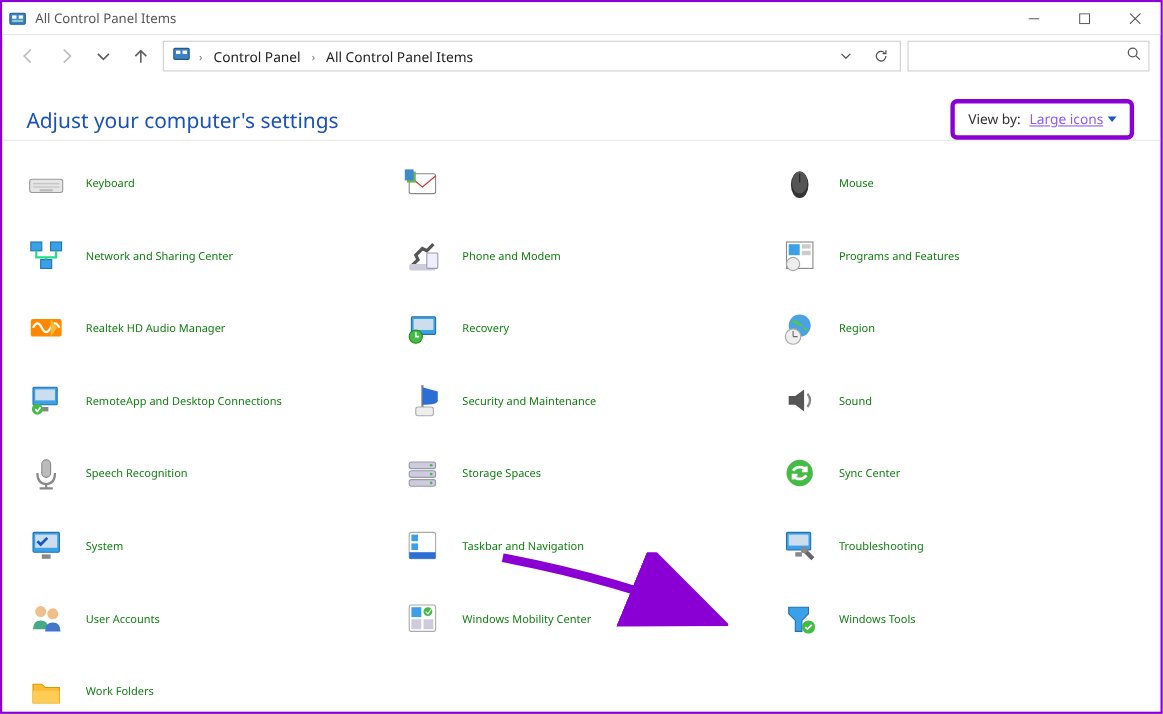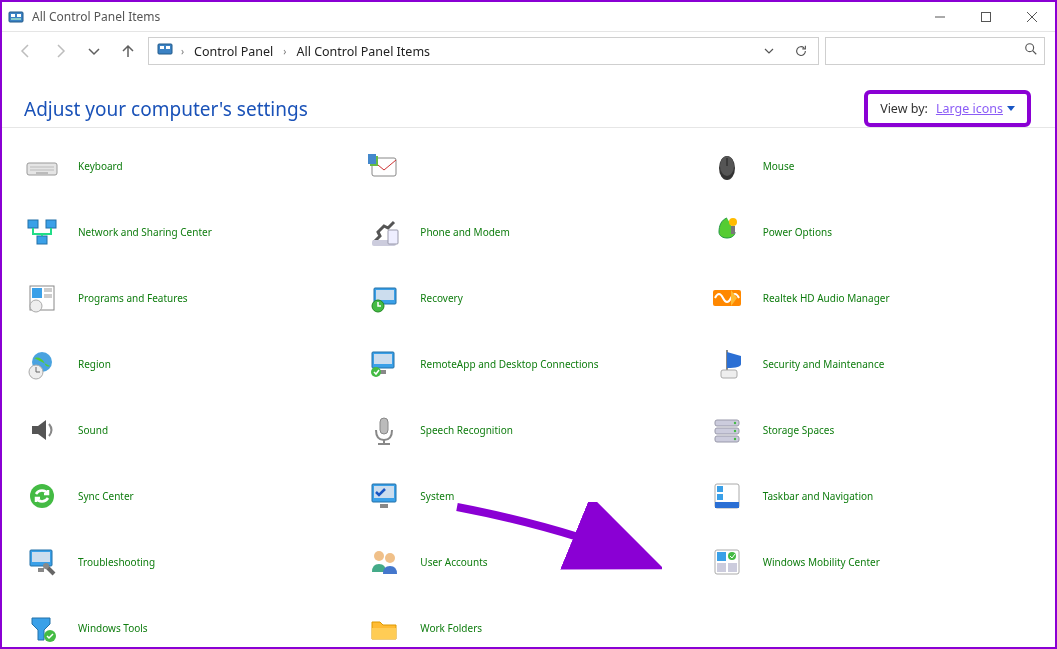--- a/index.html
+++ b/index.html
@@ -195,59 +195,49 @@
           <path d="M10 30 L16 24 L14 20 L20 14 L24 16 L30 10" fill="none" stroke="#555" stroke-width="3"></path>
           <rect x="8" y="28" width="24" height="6" rx="2" fill="#ccd"></rect>
           <rect x="24" y="18" width="10" height="14" rx="1" fill="#eef" stroke="#99a"></rect>
         </svg>
       </span>
     <span class="label">Phone and Modem</span>
     </div>
     <div class="item">
     <span class="icon">
         <svg viewBox="0 0 40 40" width="40" height="40">
-          <path d="M20 6 C14 8 12 14 12 20 C12 28 28 28 28 20" fill="#5c3" stroke="#294"></path>
-          <circle cx="26" cy="10" r="4" fill="#fb0"></circle>
-          <rect x="24" y="14" width="4" height="8" fill="#777"></rect>
-        </svg>
-      </span>
-    <span class="label">Power Options</span>
-    </div>
-    <div class="item">
-    <span class="icon">
-        <svg viewBox="0 0 40 40" width="40" height="40">
           <rect x="8" y="8" width="24" height="24" fill="#fff" stroke="#888"></rect>
           <rect x="10" y="10" width="10" height="10" fill="#3aa0e8"></rect>
           <rect x="22" y="10" width="8" height="4" fill="#ccc"></rect>
           <rect x="22" y="16" width="8" height="4" fill="#ccc"></rect>
           <circle cx="14" cy="28" r="6" fill="#eee" stroke="#aaa"></circle>
         </svg>
       </span>
     <span class="label">Programs and Features</span>
     </div>
     <div class="item">
     <span class="icon">
         <svg viewBox="0 0 40 40" width="40" height="40">
+          <rect x="6" y="12" width="28" height="16" rx="2" fill="#f80"></rect>
+          <path d="M8 20 Q12 12 16 20 T24 20 T32 20" fill="none" stroke="#fff" stroke-width="2"></path>
+          <path d="M24 12 L30 20 L24 28" fill="#fb3"></path>
+        </svg>
+      </span>
+    <span class="label">Realtek HD Audio Manager</span>
+    </div>
+    <div class="item">
+    <span class="icon">
+        <svg viewBox="0 0 40 40" width="40" height="40">
           <rect x="10" y="10" width="22" height="16" rx="1" fill="#3aa0e8" stroke="#2371a8"></rect>
           <rect x="12" y="12" width="18" height="10" fill="#cde"></rect>
           <circle cx="14" cy="28" r="6" fill="#4b4" stroke="#282"></circle>
           <path d="M14 24 v4 h3" stroke="#fff" fill="none" stroke-width="1.5"></path>
         </svg>
       </span>
     <span class="label">Recovery</span>
-    </div>
-    <div class="item">
-    <span class="icon">
-        <svg viewBox="0 0 40 40" width="40" height="40">
-          <rect x="6" y="12" width="28" height="16" rx="2" fill="#f80"></rect>
-          <path d="M8 20 Q12 12 16 20 T24 20 T32 20" fill="none" stroke="#fff" stroke-width="2"></path>
-          <path d="M24 12 L30 20 L24 28" fill="#fb3"></path>
-        </svg>
-      </span>
-    <span class="label">Realtek HD Audio Manager</span>
     </div>
     <div class="item">
     <span class="icon">
         <svg viewBox="0 0 40 40" width="40" height="40">
           <circle cx="20" cy="18" r="10" fill="#4aa3e0"></circle>
           <path d="M12 14 Q18 12 22 18 Q24 24 28 22" fill="#5c3"></path>
           <circle cx="14" cy="28" r="7" fill="#eee" stroke="#aaa"></circle>
           <line x1="14" y1="28" x2="14" y2="23" stroke="#666"></line>
           <line x1="14" y1="28" x2="18" y2="28" stroke="#666"></line>
         </svg>

